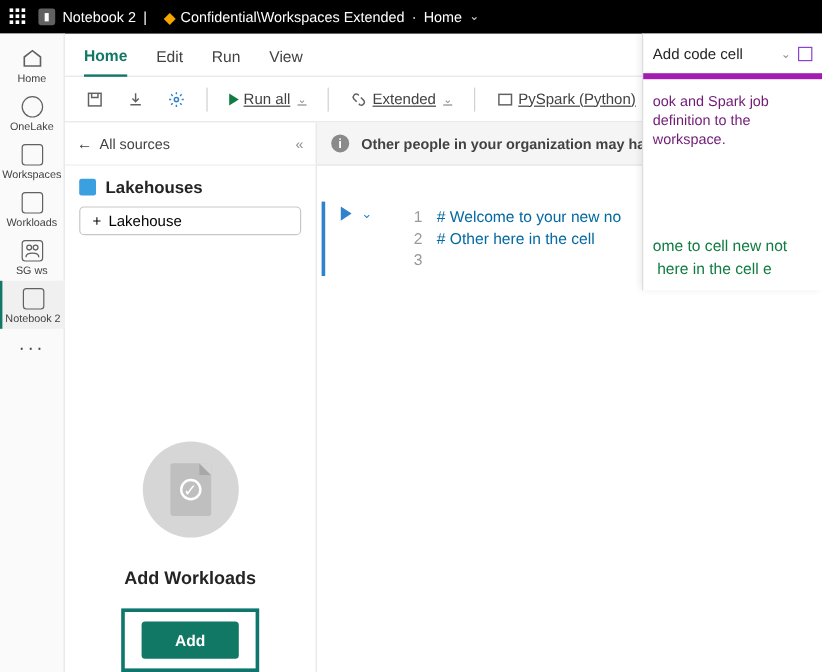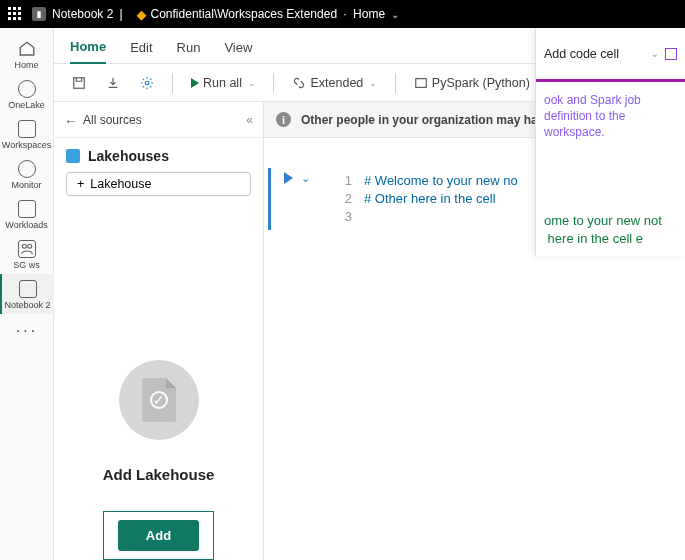--- a/index.html
+++ b/index.html
@@ -24,21 +24,21 @@
 
 
 .main { position: absolute; left: 54px; right: 0; top: 28px; bottom: 0; display: flex; flex-direction: column; }
 
 
 .tabs { height: 36px; display: flex; align-items: flex-end; padding: 0 16px; gap: 24px; border-bottom: 1px solid #e5e5e5; font-size: 13px; color: #424242; }
 .tabs .tab { padding-bottom: 8px; cursor: pointer; }
 .tabs .tab.active { color: #117865; border-bottom: 2px solid #117865; font-weight: 600; margin-bottom: -1px; }
 
 
-.toolbar { height: 38px; display: flex; align-items: center; padding: 0 12px; gap: 8px; font-size: 12.5px; color: #424242; border-bottom: 1px solid #e5e5e5; }
+.toolbar { height: 38px; display: flex; align-items: center; padding: 0 12px; gap: 8px; font-size: 12.5px; color: #424242; border-bottom: 1px solid #e5e5e5; text-decoration: underline; }
 .toolbar .btn { display: flex; align-items: center; gap: 4px; padding: 4px 6px; cursor: pointer; border-radius: 3px; }
 .toolbar .vline { width: 1px; height: 20px; background: #d0d0d0; margin: 0 4px; }
 .toolbar .ic { width: 14px; height: 14px; }
 .toolbar .run-tri { width: 0; height: 0; border-left: 8px solid #107c41; border-top: 5px solid transparent; border-bottom: 5px solid transparent; }
 .toolbar .chev { font-size: 9px; opacity: .6; margin-left: 2px; }
 
 
 .body { flex: 1; display: flex; overflow: hidden; }
 
 
@@ -48,21 +48,21 @@
 .sidebar .hdr .collapse { margin-left: auto; font-size: 12px; opacity: .6; }
 .sidebar .section-title { display: flex; align-items: center; padding: 10px 12px 6px; font-size: 14px; font-weight: 600; color: #242424; }
 .sidebar .section-title .cube { width: 14px; height: 14px; background: #3aa0e0; border-radius: 2px; margin-right: 8px; }
 .sidebar .pill { margin: 2px 12px; border: 1px solid #c7c7c7; border-radius: 4px; padding: 4px 10px; font-size: 12.5px; display: inline-flex; align-items: center; gap: 6px; cursor: pointer; }
 .sidebar .empty { flex: 1; display: flex; flex-direction: column; align-items: center; justify-content: flex-end; padding-bottom: 0; }
 .sidebar .empty .circle { width: 80px; height: 80px; border-radius: 50%; background: #d6d6d6; display: flex; align-items: center; justify-content: center; margin-top: 150px; }
 .sidebar .empty .circle .doc { width: 34px; height: 44px; background: #bfbfbf; border-radius: 2px; position: relative; display:flex; align-items:center; justify-content:center; }
 .sidebar .empty .circle .doc::after { content:""; position:absolute; top:0; right:0; border-left:10px solid #a8a8a8; border-top:10px solid #d6d6d6; }
 .sidebar .empty .circle .check { color:#fff; font-size:14px; border:2px solid #fff; border-radius:50%; width:18px; height:18px; display:flex; align-items:center; justify-content:center; }
 .sidebar .empty h3 { margin-top: 26px; font-size: 15px; font-weight: 600; color: #242424; }
-.sidebar .empty .add-wrap { margin-top: 28px; border: 1px solid #0f766e; padding: 8px 14px; }
+.sidebar .empty .add-wrap { margin-top: 16px; border: 3px solid #0f766e; padding: 8px 14px; }
 .sidebar .empty .add-btn { background: #117865; color: #fff; font-size: 13px; font-weight: 600; border: none; padding: 8px 28px; border-radius: 3px; cursor: pointer; }
 
 
 .nbcontent { flex: 1; position: relative; overflow: hidden; }
 .banner { height: 36px; background: #f5f5f5; border-bottom: 1px solid #e5e5e5; display: flex; align-items: center; padding: 0 12px; font-size: 12px; color: #424242; }
 .banner .info { width: 15px; height: 15px; border-radius: 50%; background: #8a8a8a; color: #fff; display: flex; align-items: center; justify-content: center; font-size: 11px; font-weight: bold; margin-right: 10px; }
 .banner b { font-weight: 600; }
 
 .cellwrap { position: relative; margin-top: 30px; padding-left: 14px; }
 .cell-ind { position: absolute; left: 4px; top: 0; bottom: 0; width: 3px; background: #3182ce; }
@@ -70,24 +70,24 @@
 .cell .gutter { width: 56px; display: flex; align-items: flex-start; gap: 8px; padding: 4px 6px; }
 .cell .gutter .run { width: 0; height: 0; border-left: 9px solid #3182ce; border-top: 6px solid transparent; border-bottom: 6px solid transparent; cursor:pointer; }
 .cell .gutter .dd { color: #3182ce; font-size: 11px; cursor:pointer; }
 .cell .code { flex: 1; background: #fff; font-family: Consolas, monospace; font-size: 13px; line-height: 18px; padding: 4px 0; }
 .cell .code .line { display: flex; }
 .cell .code .ln { width: 30px; text-align: right; color: #999; padding-right: 12px; user-select:none; }
 .cell .code .tx { color: #0369a1; }
 
 
 .floatright { position: absolute; right: 0; top: 28px; width: 150px; background: #fff; border-left: 1px solid #ddd; box-shadow: -2px 0 6px rgba(0,0,0,.08); z-index: 5; }
-.floatright .topbtn { height: 54px; border-bottom: 3px solid #a21caf; display:flex; align-items:center; padding:0 8px; font-size:12.5px; color:#242424; gap:6px; }
+.floatright .topbtn { height: 38px; border-bottom: 5px solid #a21caf; display:flex; align-items:center; padding:0 8px; font-size:12.5px; color:#242424; gap:6px; }
 .floatright .topbtn .chev { margin-left:auto; font-size:10px; opacity:.5; }
 .floatright .topbtn .sq { width:12px; height:12px; border:1.5px solid #8e3fd8; }
-.floatright .txt { padding: 10px 8px; font-size: 12px; color: #8b5cf6; line-height: 16px; }
+.floatright .txt { padding: 10px 8px; font-size: 12px; color: #701a75; line-height: 16px; }
 .floatright .codebox { margin-top: 54px; padding: 8px; font-family: Consolas, monospace; font-size: 13px; line-height:18px; color:#107c41; white-space:pre; }
 </style>
 </head>
 <body>
 
 <div class="titlebar">
   <div class="waffle">
       <span></span>
       <span></span>
       <span></span>
@@ -117,24 +117,20 @@
   </div>
   <div class="item">
     <div class="ic" style="border-radius:50%"></div>
     <span>OneLake</span>
   </div>
   <div class="item">
     <div class="ic"></div>
     <span>Workspaces</span>
   </div>
   <div class="item">
-    <div class="ic" style="border-radius:50%"></div>
-    <span>Monitor</span>
-  </div>
-  <div class="item">
     <div class="ic"></div>
     <span>Workloads</span>
   </div>
   <div class="item">
     <svg class="ic" viewBox="0 0 24 24" fill="none" stroke="#616161" stroke-width="1.6">
         <circle cx="8" cy="8" r="3"></circle>
         <circle cx="16" cy="8" r="3"></circle>
         <path d="M4 20c0-3 3-5 8-5s8 2 8 5"></path>
       </svg>
     <span>SG ws</span>
@@ -215,21 +211,21 @@
       <div class="pill">
         <span>+</span>
         <span>Lakehouse</span>
       </div>
       <div class="empty">
         <div class="circle">
           <div class="doc">
               <span class="check">✓</span>
             </div>
         </div>
-        <h3>Add Lakehouse</h3>
+        <h3>Add Workloads</h3>
         <div class="add-wrap">
           <button class="add-btn">Add</button>
         </div>
       </div>
     </div>
 
     <div class="nbcontent">
       <div class="banner">
         <span class="info">i</span>
         <b>Other people in your organization may have access</b>
@@ -262,15 +258,15 @@
   </div>
 </div>
 
 <div class="floatright">
   <div class="topbtn">
     <span>Add code cell</span>
     <span class="chev">⌄</span>
     <span class="sq"></span>
   </div>
   <div class="txt">ook and Spark job definition to the workspace.</div>
-  <div class="codebox"><span>ome to your new not</span>
+  <div class="codebox"><span>ome to cell new not</span>
 <span> here in the cell e</span></div>
 </div>
 
 </body></html>

